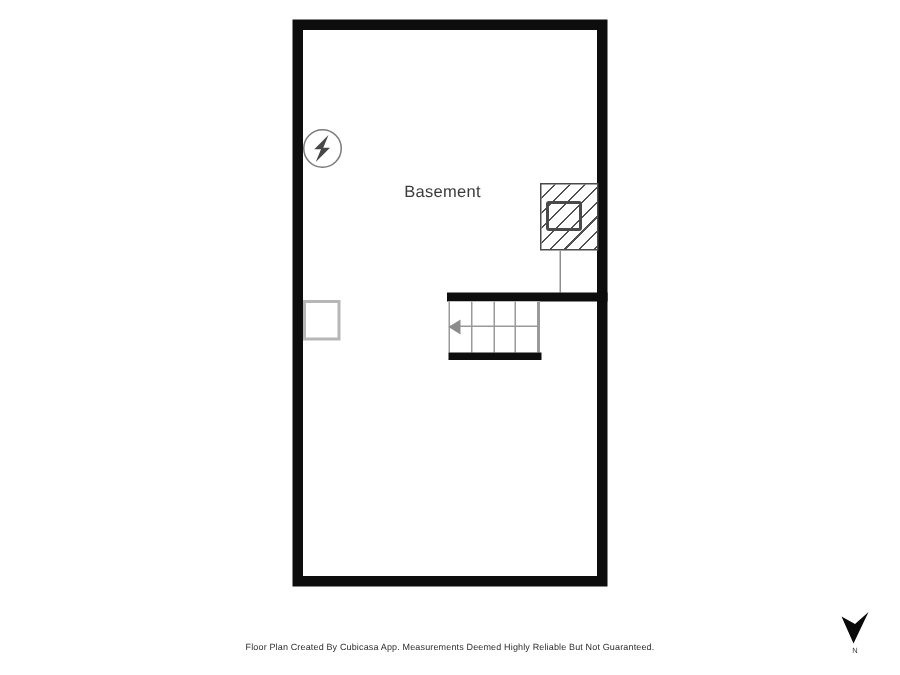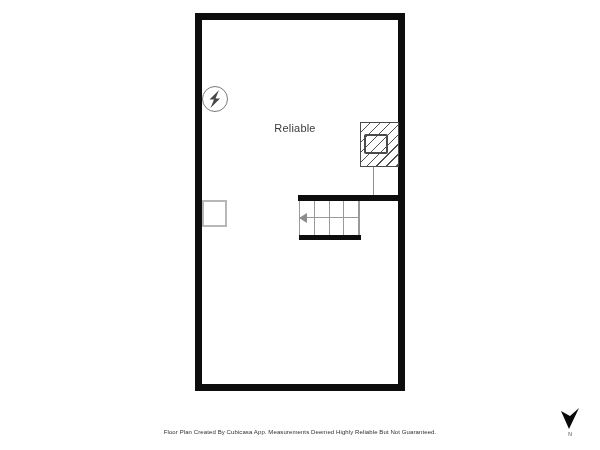--- a/index.html
+++ b/index.html
@@ -151,21 +151,21 @@
 <div class="stage">
 
   <div class="plan-outline"></div>
 
   <div class="elec">
     <svg viewBox="0 0 24 24">
       <polygon points="16,3 6.5,12.5 11,12.5 7.5,21 17,11.5 12.5,11.5" fill="#474747"></polygon>
     </svg>
   </div>
 
-  <div class="room-label">Reliable</div>
+  <div class="room-label">Basement</div>
 
   <div class="fireplace">
     <div class="fireplace-inner"></div>
   </div>
   <div class="flue-line"></div>
 
   <div class="interior-wall"></div>
 
   <div class="stairs">
     <div class="stair-tread"></div>

